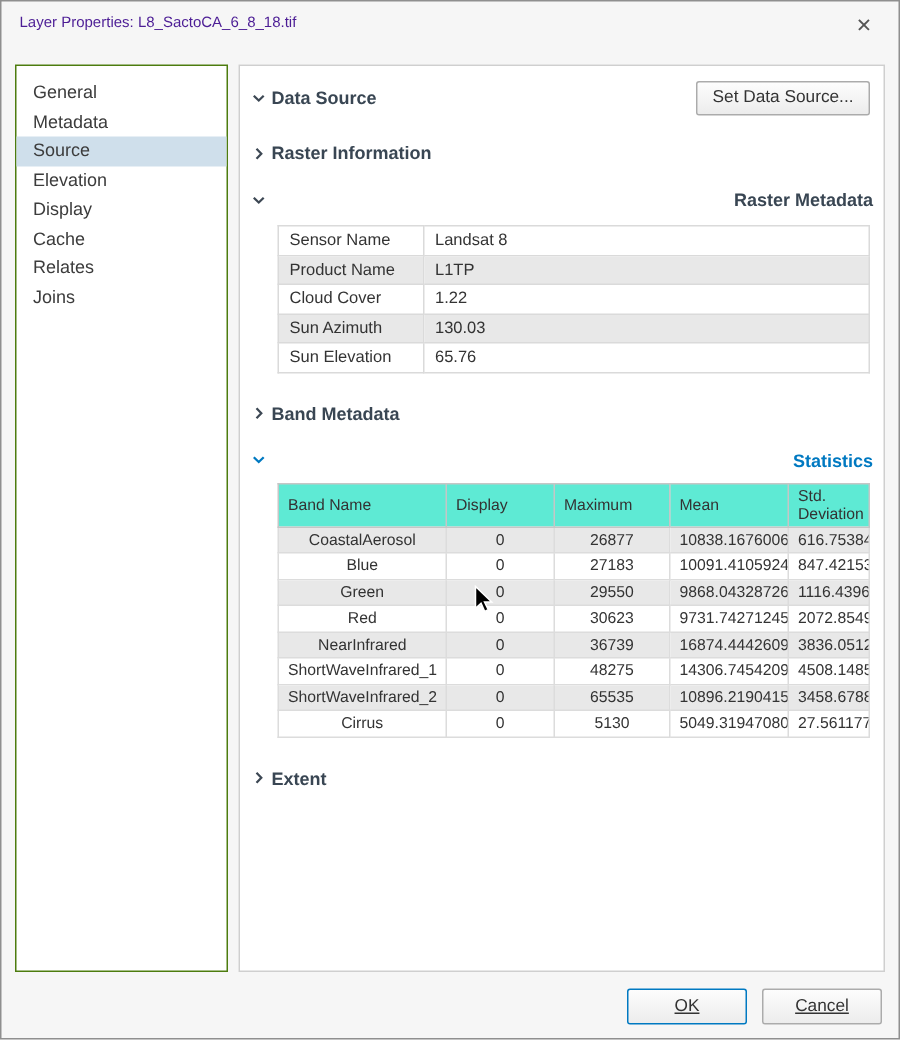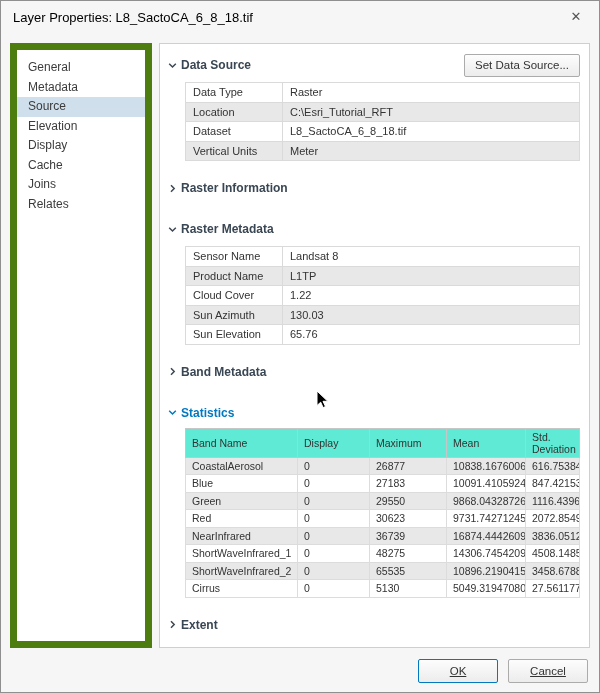--- a/index.html
+++ b/index.html
@@ -2,53 +2,53 @@
 <html><head>
 <meta charset="utf-8">
 <style>
   * { margin:0; padding:0; box-sizing:border-box; }
   html,body { width:600px; height:693px; }
   body { font-family:"Liberation Sans", sans-serif; background:#f6f6f6; color:#333; overflow:hidden; }
   .dialog { position:relative; width:600px; height:693px; background:#f6f6f6; border:1px solid #8f8f8f; }
 
   
   .titlebar { position:absolute; left:0; top:0; right:0; height:34px; }
-  .title { position:absolute; left:12px; top:9px; font-size:13px; color:#000000; }
+  .title { position:absolute; left:12px; top:9px; font-size:10px; color:#4c1d95; }
   .close { position:absolute; right:14px; top:8px; font-size:13px; color:#555; cursor:pointer; width:18px; text-align:center; }
 
   
-  .sidebar { position:absolute; left:9px; top:42px; width:142px; bottom:44px; background:#fff; border:7px solid #4d7c0f; padding-top:8px; }
+  .sidebar { position:absolute; left:9px; top:42px; width:142px; bottom:44px; background:#fff; border:1px solid #4d7c0f; padding-top:8px; }
   .side-item { height:19.5px; line-height:19.5px; padding-left:11px; font-size:12px; color:#3c3c3c; cursor:pointer; }
   .side-item.selected { background:#cfdfeb; }
 
   
   .main { position:absolute; left:158px; top:42px; right:9px; bottom:44px; background:#fff; border:1px solid #cfcfcf; padding:4px 7px 0 7px; overflow:hidden; }
 
   .section-head { display:flex; align-items:center; margin-top:7px; height:20px; cursor:pointer; }
   .section-head .chev { width:14px; display:inline-flex; align-items:center; }
   .section-head .lbl { font-size:12px; font-weight:bold; color:#394653; }
   .section-head.blue .lbl { color:#0079c1; }
   .gap-lg { margin-top:17px; }
-  .gap-md { margin-top:21px; }
+  .gap-md { margin-top:11px;justify-content:space-between; }
 
   .btn { font-family:"Liberation Sans", sans-serif; font-size:11.5px; color:#333; background:linear-gradient(#fdfdfd,#ececec); border:1px solid #ababab; border-radius:2px; cursor:pointer; }
   .set-src-btn { margin-left:auto; margin-right:2px; height:23px; padding:0 10px; }
 
   
   table { border-collapse:collapse; table-layout:fixed; }
   .kv { margin:7px 2px 0 18px; width:calc(100% - 20px); border:1px solid #c2c2c2; }
   .kv td { font-size:11px; height:19.5px; padding:0 7px; border:1px solid #dadada; color:#333; overflow:hidden; white-space:nowrap; }
   .kv tr:nth-child(even) td { background:#e8e8e8; }
   .kv td.k { width:97px; }
 
   
   .build-params { margin:5px 0 0 18px; font-size:11px; color:#333; }
   .stats { margin:5px 2px 0 18px; width:calc(100% - 20px); border:1px solid #bdbdbd; }
   .stats th { font-size:10.5px; font-weight:normal; text-align:left; background:#5eead4; border:1px solid #c6c6c6; padding:2px 6px; height:18px; color:#333; }
-  .stats td { font-size:10.5px; padding:1px 6px; height:17.5px; border:1px solid #dcdcdc; color:#333; overflow:hidden; white-space:nowrap; }
+  .stats td { font-size:10.5px; padding:1px 6px; height:17.5px; border:1px solid #dcdcdc; color:#333; overflow:hidden; white-space:nowrap;text-align:center; }
   .stats tr:nth-child(even) td { background:#e8e8e8; }
 
   
   .footer { position:absolute; right:11px; bottom:9px; display:flex; gap:10px; }
   .footer .btn { width:80px; height:24px;text-decoration:underline; }
   .footer .btn.primary { border:1px solid #0079c1; }
 
   .cursor { position:absolute; left:315px; top:389px; z-index:10; pointer-events:none; }
 </style>
 </head>
@@ -61,55 +61,35 @@
     <span class="close">✕</span>
   </div>
 
   <div class="sidebar">
     <div class="side-item">General</div>
     <div class="side-item">Metadata</div>
     <div class="side-item selected">Source</div>
     <div class="side-item">Elevation</div>
     <div class="side-item">Display</div>
     <div class="side-item">Cache</div>
+    <div class="side-item">Relates</div>
     <div class="side-item">Joins</div>
-    <div class="side-item">Relates</div>
   </div>
 
   <div class="main">
 
     <div class="section-head">
       <span class="chev">
         <svg width="11" height="11" viewBox="0 0 11 11">
             <path d="M2.2 3.8 L5.5 7 L8.8 3.8" fill="none" stroke="#3d4854" stroke-width="1.5"></path>
           </svg>
       </span>
       <span class="lbl">Data Source</span>
       <button class="btn set-src-btn">Set Data Source...</button>
     </div>
-    <table class="kv">
-      <tbody>
-          <tr>
-        <td class="k">Data Type</td>
-        <td>Raster</td>
-      </tr>
-      <tr>
-        <td class="k">Location</td>
-        <td>C:\Esri_Tutorial_RFT</td>
-      </tr>
-      <tr>
-        <td class="k">Dataset</td>
-        <td>L8_SactoCA_6_8_18.tif</td>
-      </tr>
-      <tr>
-        <td class="k">Vertical Units</td>
-        <td>Meter</td>
-      </tr>
-    </tbody>
-      </table>
 
     <div class="section-head gap-lg">
       <span class="chev">
         <svg width="11" height="11" viewBox="0 0 11 11">
             <path d="M4 2.2 L7.2 5.5 L4 8.8" fill="none" stroke="#3d4854" stroke-width="1.5"></path>
           </svg>
       </span>
       <span class="lbl">Raster Information</span>
     </div>
 

